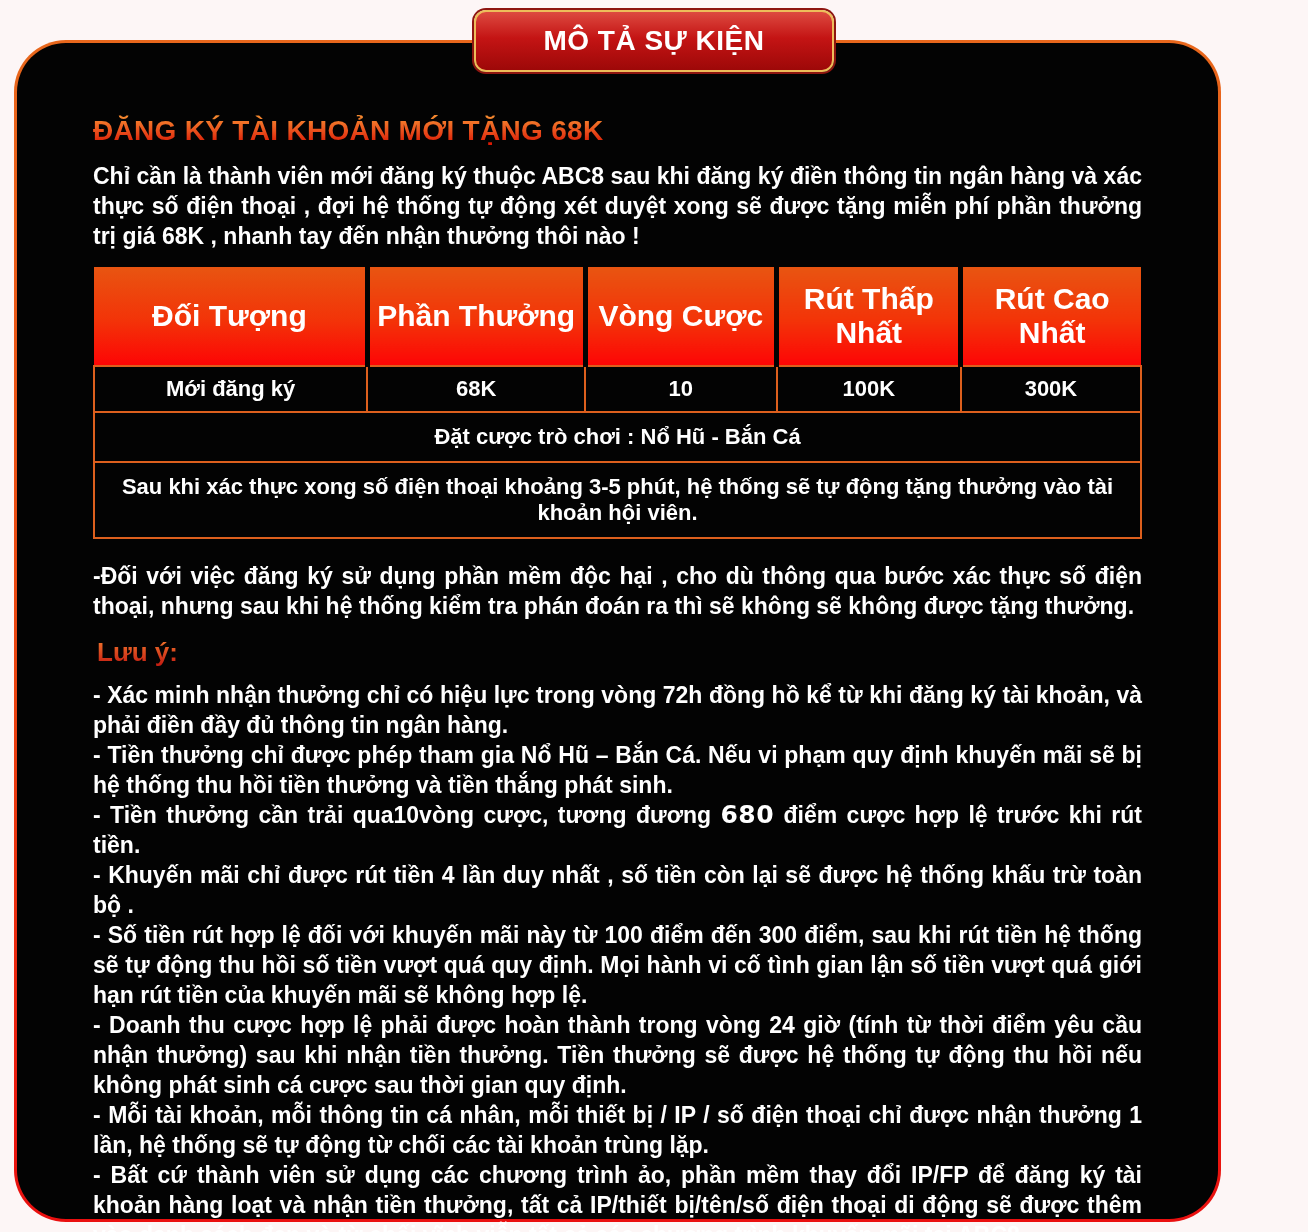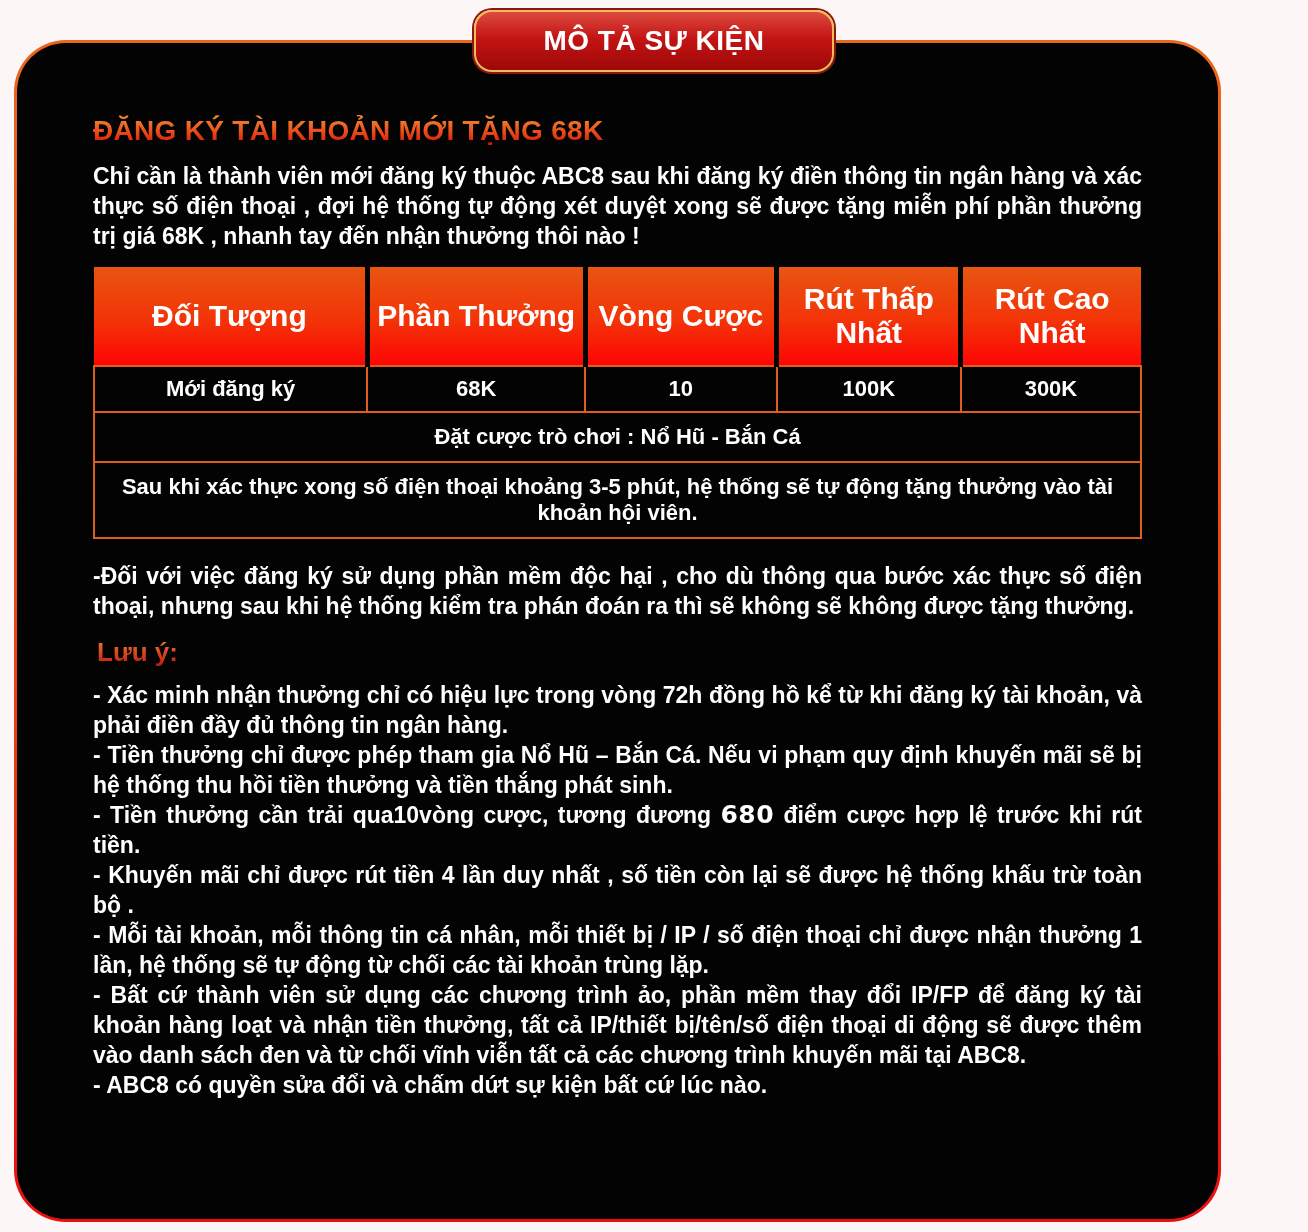--- a/index.html
+++ b/index.html
@@ -22,21 +22,21 @@
   .panel-inner {
     width:100%; height:100%;
     background:#030303;
     border-radius:49px;
     padding:72px 76px 40px 76px;
   }
   .badge {
     position:absolute;
     top:10px; left:474px;
     width:360px; height:62px;
-    border-radius:18px;
+    border-radius:12px;
     background:linear-gradient(180deg,#dd4a40 0%,#c41414 45%,#9d0808 100%);
     border:2px solid #edbd5a;
     box-shadow:0 0 0 2px #8e1510;
     display:flex; align-items:center; justify-content:center;
     z-index:5;
   }
   .badge-label {
     color:#ffffff;
     font-size:28px;
     font-weight:bold;
@@ -169,19 +169,21 @@
 
     <p class="warning">-Đối với việc đăng ký sử dụng phần mềm độc hại , cho dù thông qua bước xác thực số điện thoại, nhưng sau khi hệ thống kiểm tra phán đoán ra thì sẽ không sẽ không được tặng thưởng.</p>
 
     <div><span class="notes-title">Lưu ý:</span></div>
 
     <ul class="notes-list">
       <li>- Xác minh nhận thưởng chỉ có hiệu lực trong vòng 72h đồng hồ kể từ khi đăng ký tài khoản, và phải điền đầy đủ thông tin ngân hàng.</li>
       <li>- Tiền thưởng chỉ được phép tham gia Nổ Hũ – Bắn Cá. Nếu vi phạm quy định khuyến mãi sẽ bị hệ thống thu hồi tiền thưởng và tiền thắng phát sinh.</li>
       <li><span>- Tiền thưởng cần trải qua10vòng cược, tương đương </span><span class="big-num">680</span><span> điểm cược hợp lệ trước khi rút tiền.</span></li>
       <li>- Khuyến mãi chỉ được rút tiền 4 lần duy nhất , số tiền còn lại sẽ được hệ thống khấu trừ toàn bộ .</li>
+      <li>- Số tiền rút hợp lệ đối với khuyến mãi này từ 100 điểm đến 300 điểm, sau khi rút tiền hệ thống sẽ tự động thu hồi số tiền vượt quá quy định. Mọi hành vi cố tình gian lận số tiền vượt quá giới hạn rút tiền của khuyến mãi sẽ không hợp lệ.</li>
+      <li>- Doanh thu cược hợp lệ phải được hoàn thành trong vòng 24 giờ (tính từ thời điểm yêu cầu nhận thưởng) sau khi nhận tiền thưởng. Tiền thưởng sẽ được hệ thống tự động thu hồi nếu không phát sinh cá cược sau thời gian quy định.</li>
       <li>- Mỗi tài khoản, mỗi thông tin cá nhân, mỗi thiết bị / IP / số điện thoại chỉ được nhận thưởng 1 lần, hệ thống sẽ tự động từ chối các tài khoản trùng lặp.</li>
       <li>- Bất cứ thành viên sử dụng các chương trình ảo, phần mềm thay đổi IP/FP để đăng ký tài khoản hàng loạt và nhận tiền thưởng, tất cả IP/thiết bị/tên/số điện thoại di động sẽ được thêm vào danh sách đen và từ chối vĩnh viễn tất cả các chương trình khuyến mãi tại ABC8.</li>
       <li>- ABC8 có quyền sửa đổi và chấm dứt sự kiện bất cứ lúc nào.</li>
     </ul>
 
   </div>
 </div>
 
 </body></html>

